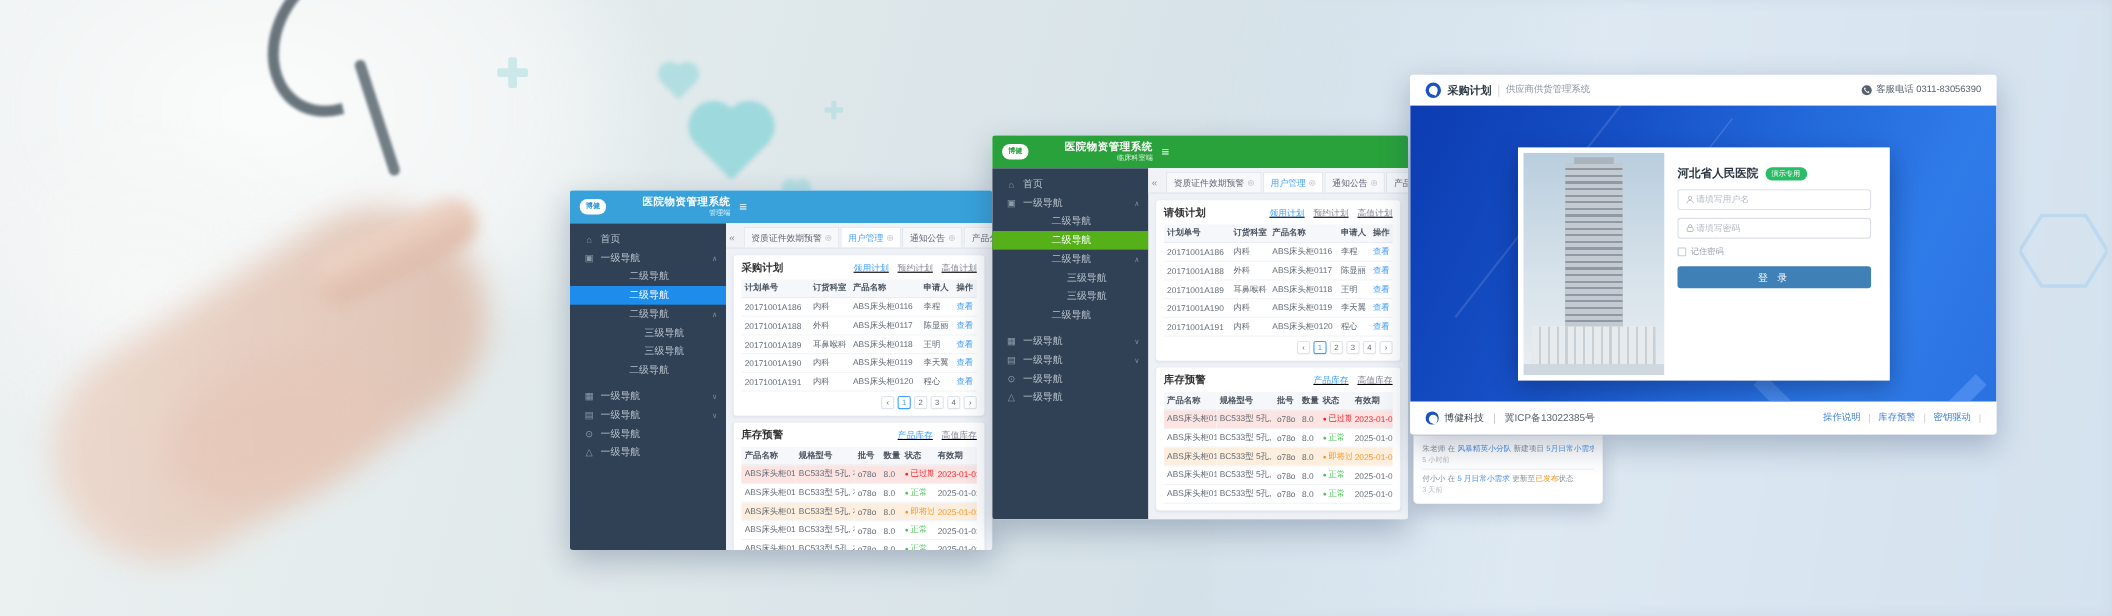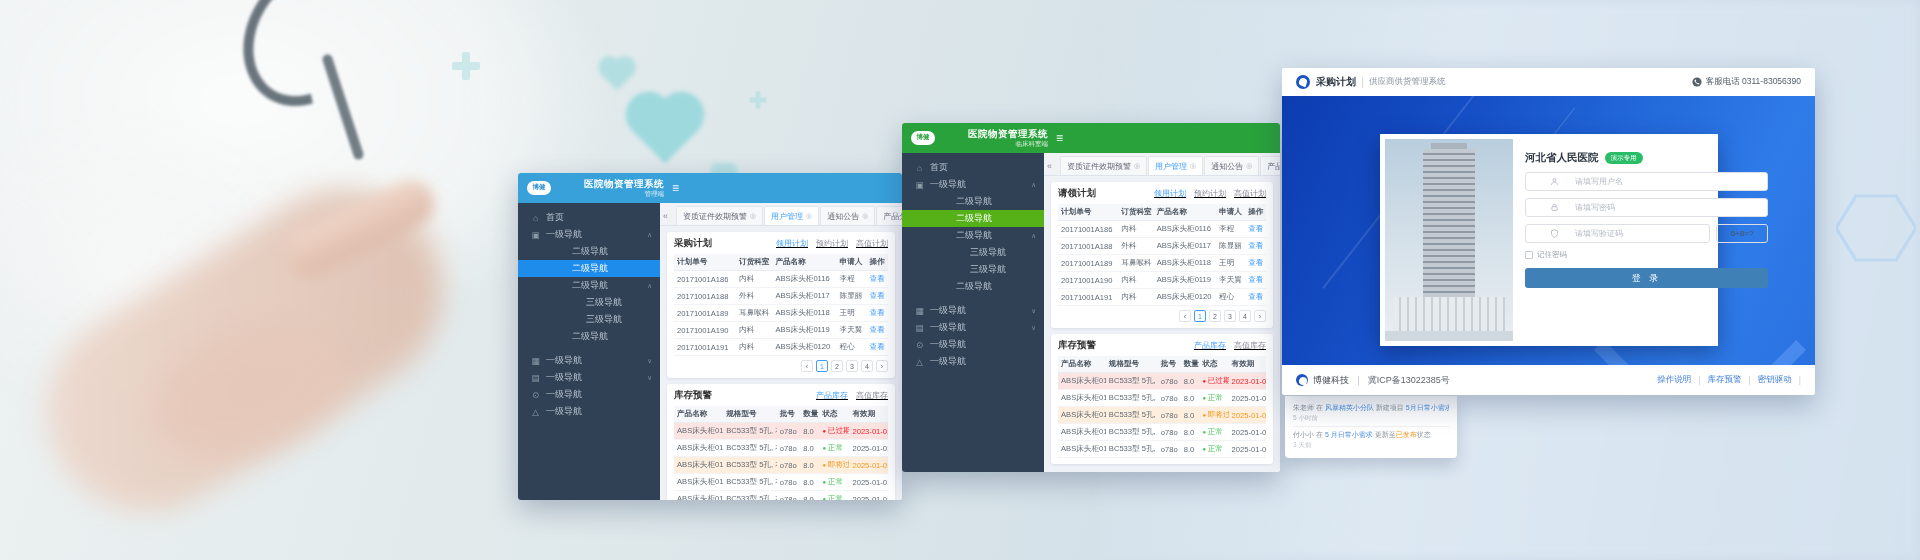--- a/index.html
+++ b/index.html
@@ -130,21 +130,21 @@
     background:repeating-linear-gradient(#c3cad1 0 4px,#8e99a4 4px 6px),linear-gradient(#cdd3d9,#9aa5af); }
   .tower-cap { position:absolute; left:46px; top:4px; width:36px; height:8px; background:#aab4bd; }
   .podium { position:absolute; left:8px; bottom:8px; width:112px; height:36px;
     background:repeating-linear-gradient(90deg,#e7ebee 0 6px,#c8d0d7 6px 8px),linear-gradient(#eef1f3,#d4dade); }
   .ground { position:absolute; left:0; bottom:0; width:100%; height:10px; background:#cfd8df; }
   .login-form { flex:1; padding:12px 12px 0 2px; }
   .hosp-row { display:flex; align-items:center; gap:6px; margin-bottom:6px; }
   .hosp-name { font-size:10.5px; font-weight:bold; color:#2b3642; white-space:nowrap; }
   .badge { font-size:6.5px; color:#fff; background:#2abd67; border-radius:8px; padding:1.5px 6px; white-space:nowrap; }
   .inp { height:19px; border:1px solid #dcdfe6; border-radius:3px; display:flex; align-items:center;
-    gap:16px; padding:0 24px; margin-top:7px; background:#fff; }
+    gap:1px; padding:0 6px; margin-top:7px; background:#fff; }
   .inp svg { flex:none; }
   .inp input { border:none; outline:none; flex:1; min-width:0; font-size:8px; color:#555;
     font-family:inherit; background:transparent; }
   .inp input::placeholder { color:#b4bac4; }
   .cap-row { display:flex; gap:6px; }
   .cap-row .inp { flex:1; }
   .cap-box { width:52px; height:19px; margin-top:7px; border:1px solid #dcdfe6; border-radius:3px;
     display:flex; align-items:center; justify-content:center; font-size:8px; color:#49525e; cursor:pointer; }
   .rem-row { display:flex; align-items:center; gap:4px; margin-top:7px; font-size:7.5px; color:#99a1ab; }
   .cbx { width:8px; height:8px; border:1px solid #c5cad2; border-radius:1px; background:#fff; cursor:pointer; }
@@ -789,29 +789,20 @@
               </svg>
               <input placeholder="请填写用户名" style="">
             </div>
             <div class="inp">
               <svg width="9" height="9" viewBox="0 0 24 24">
                 <rect x="5" y="10" width="14" height="10" rx="2" fill="none" stroke="#b4bac4" stroke-width="2.4"></rect>
                 <path d="M8 10V7a4 4 0 0 1 8 0v3" fill="none" stroke="#b4bac4" stroke-width="2.4"></path>
               </svg>
               <input type="password" placeholder="请填写密码" style="">
             </div>
-            <div class="cap-row">
-              <div class="inp">
-                <svg width="9" height="9" viewBox="0 0 24 24">
-                  <path d="M12 2l8 3v7c0 5-3.5 8.5-8 10-4.5-1.5-8-5-8-10V5z" fill="none" stroke="#b4bac4" stroke-width="2.4"></path>
-                </svg>
-                <input placeholder="请填写验证码" style="">
-              </div>
-              <span class="cap-box">6+8=?</span>
-            </div>
             <div class="rem-row">
               <span class="cbx"></span>
               <span>记住密码</span>
             </div>
             <button class="login-btn">登 录</button>
           </div>
         </div>
       </div>
       <div class="login-footer">
         <span class="l-logo" style="width:12px;height:12px;"></span>

